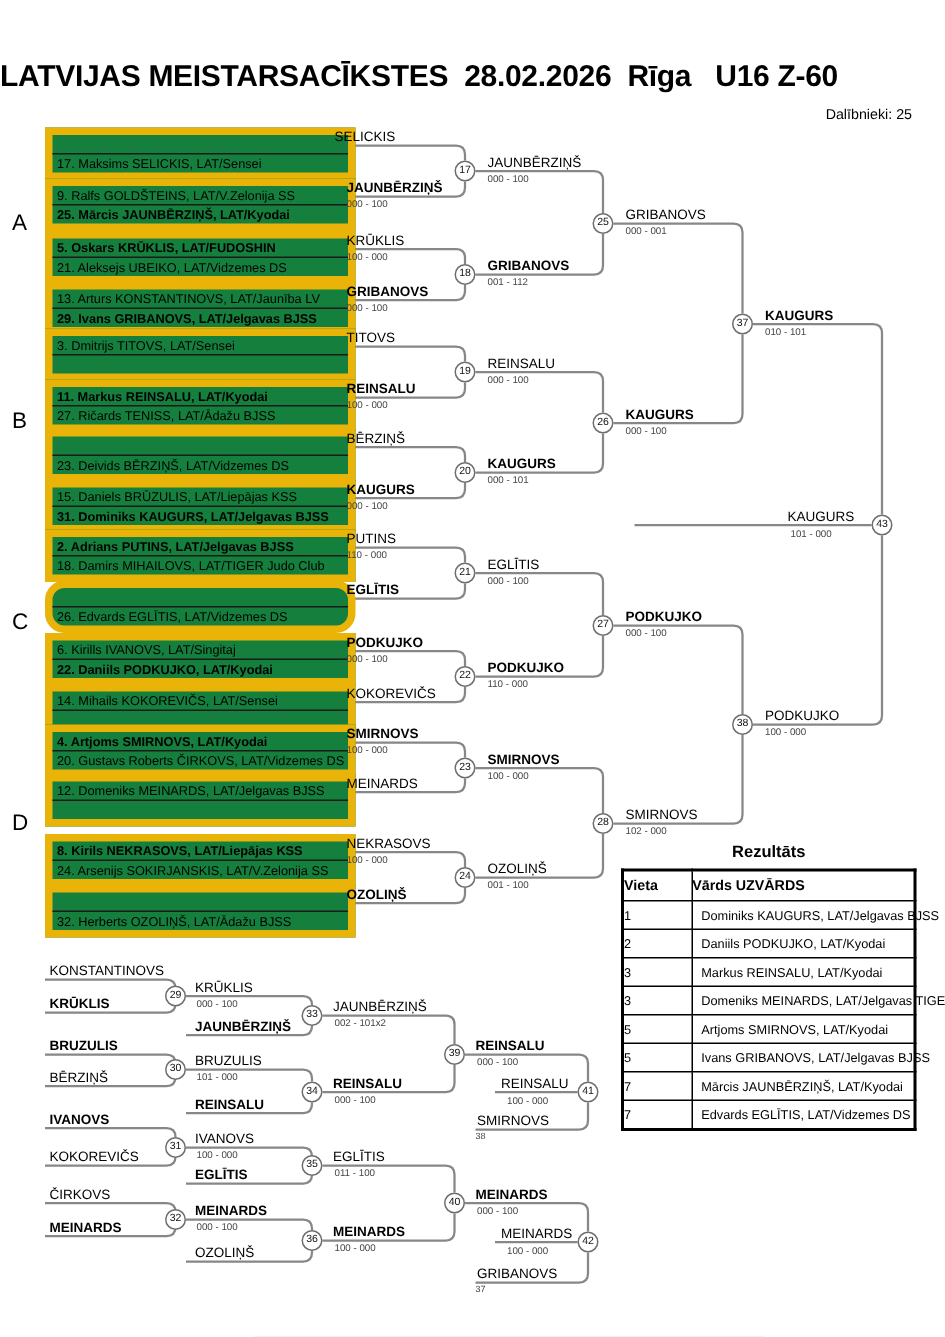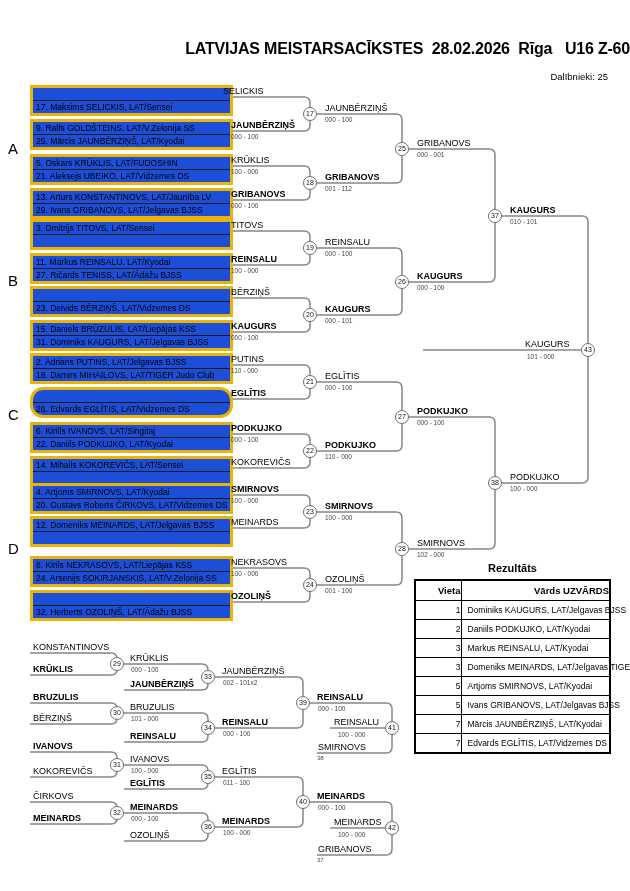--- a/index.html
+++ b/index.html
@@ -1,35 +1,35 @@
 <!DOCTYPE html>
 <html><head>
 <meta charset="utf-8">
 <style>
   html,body{margin:0;padding:0;background:#e8e8e8}
   .sheet{position:relative;width:630px;height:891px;background:#fff;margin:0 auto;
          font-family:"Liberation Sans","DejaVu Sans",sans-serif;color:#000;overflow:hidden}
   .abs{position:absolute}
-  .title{left:0;top:40px;width:630px;text-align:right;font-size:16px;font-weight:bold;white-space:pre;letter-spacing:-0.2px}
+  .title{left:0;top:40px;width:630px;text-align:left;font-size:20px;font-weight:bold;white-space:pre;letter-spacing:-0.2px}
   .participants{right:22px;top:71px;font-size:9.5px}
   .group-letter{left:8px;font-size:15px}
-  .entry-box{left:30px;width:197px;background:#1d4ed8;border:3px solid #eab308}
+  .entry-box{left:30px;width:197px;background:#15803d;border:5px solid #eab308}
   .entry-row{height:12px;line-height:12px;font-size:8.5px;padding-left:3px;white-space:nowrap;box-sizing:border-box}
   .entry-row.r2{border-top:1px solid #1a1a1a;height:13px;line-height:12px}
-  .entry-row.b{font-weight:normal}
+  .entry-row.b{font-weight:bold}
   .wname{font-size:9px;height:12px;line-height:12px;white-space:nowrap}
   .wname.b{font-weight:bold}
   .score{font-size:6.5px;height:8px;line-height:8px;color:#444;white-space:nowrap}
   .sub{font-size:6px;height:7px;line-height:7px;color:#444}
   .circle{width:14px;height:14px;box-sizing:border-box;border:1px solid #6e6e6e;border-radius:50%;
           background:#fff;font-size:7px;line-height:12px;text-align:center;color:#111}
   .results{left:414px;top:562px;width:197px}
   .rtitle{text-align:center;font-size:11px;font-weight:bold;height:15px}
   table.rtable{border-collapse:collapse;width:197px;table-layout:fixed;border:2px solid #000;margin-top:2px}
-  .rtable th,.rtable td{border:1px solid #000;padding:0;height:18px;text-align:right;font-size:8.5px;overflow:visible}
+  .rtable th,.rtable td{border:1px solid #000;padding:0;height:18px;text-align:left;font-size:8.5px;overflow:visible}
   .rtable th{font-size:9.5px;height:19px;font-weight:bold}
   .rtable td.name{text-align:left;padding-left:6px;white-space:nowrap}
 </style>
 </head>
 <body>
 
 <div class="sheet" id="sheet">
 
   <svg id="lines-svg" class="abs" width="630" height="891" style="left:0;top:0">
       <path d="M227 97 H304 Q310 97 310 103 V107" fill="none" stroke="#878787" stroke-width="1.5"></path>

